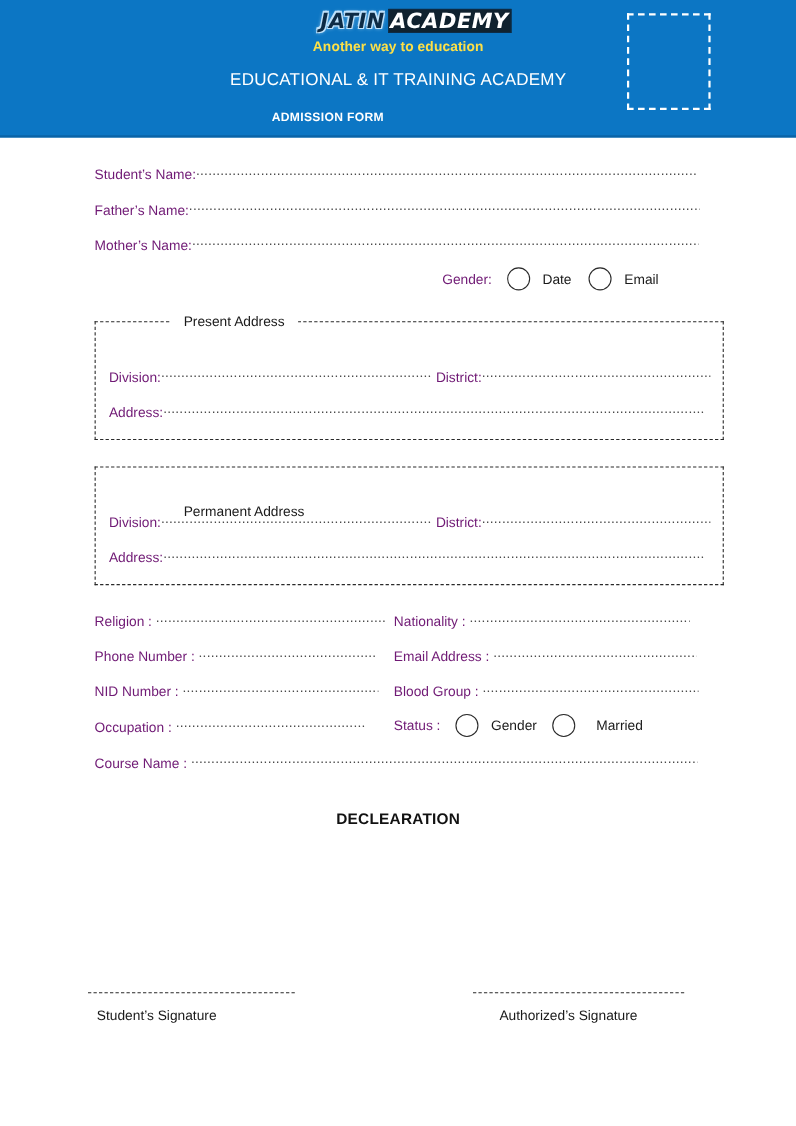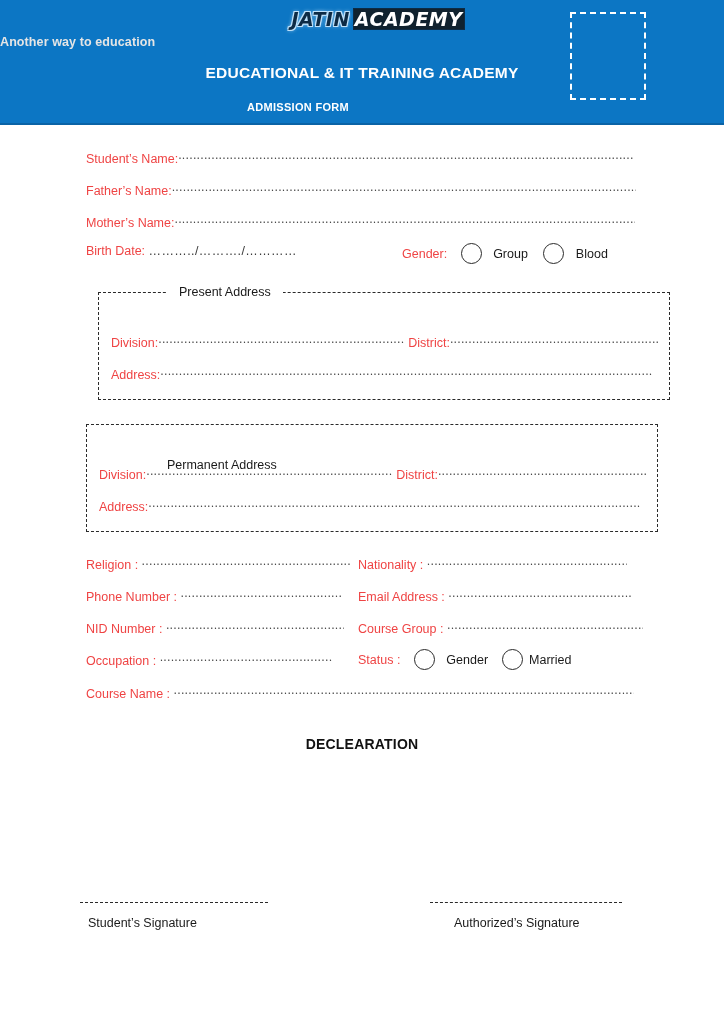--- a/index.html
+++ b/index.html
@@ -64,34 +64,35 @@
        1px 0 0 #10222f,
        0 -1px 0 #10222f,
        0  1px 0 #10222f;
     box-shadow: inset 0 0 0 1px #0d2b45;
   }
   .tagline {
     position: absolute;
     left: 0;
     top: 35px;
     width: 724px;
-    color: #e5e5e5;
+    text-align: center;
+    color: #fde047;
     font-size: 12.5px;
     font-weight: bold;
     letter-spacing: 0.1px;
   }
   .header-title {
     position: absolute;
     left: 0;
     top: 64px;
     width: 724px;
     text-align: center;
     color: #ffffff;
     font-size: 15.5px;
-    font-weight: bold;
+    font-weight: normal;
     letter-spacing: 0.2px;
   }
   .header-subtitle {
     position: absolute;
     left: 0;
     top: 101px;
     width: 596px;
     text-align: center;
     color: #ffffff;
     font-size: 11px;
@@ -116,21 +117,21 @@
     width: 724px;
     height: 899px;
   }
   .fld {
     position: absolute;
     font-size: 12.5px;
     line-height: 16px;
     white-space: nowrap;
     color: #1a1a1a;
   }
-  .lbl { color: #ef4444; }
+  .lbl { color: #701a75; }
   .dots {
     color: #3a3a3a;
     letter-spacing: 0.4px;
   }
 
   
   .leader {
     display: inline-block;
     vertical-align: baseline;
     overflow: hidden;
@@ -225,30 +226,28 @@
 </div>
 
 <div class="form-body">
 
   <div class="fld" style="left:86px; top:22px;"><span class="lbl">Student’s Name:</span><span class="leader" style="width:455px;">..............................................................................................................................................................</span></div>
 
   <div class="fld" style="left:86px; top:54px;"><span class="lbl">Father’s Name:</span><span class="leader" style="width:464px;">...................................................................................................................................................................</span></div>
 
   <div class="fld" style="left:86px; top:86px;"><span class="lbl">Mother’s Name:</span><span class="leader" style="width:461px;">...................................................................................................................................................................</span></div>
 
-  <div class="fld" style="left:86px; top:118px;"><span class="lbl">Birth Date:</span>
-    <span class="dots">………../………./…………</span></div>
 
   <div class="fld" style="left:402px; top:118px;"><span class="lbl">Gender:</span>
     <span class="radio" style="margin-left:10px;"></span>
-    <span class="radio-label" style="margin-left:8px;">Group</span>
+    <span class="radio-label" style="margin-left:8px;">Date</span>
     <span class="radio" style="margin-left:12px;"></span>
-    <span class="radio-label" style="margin-left:8px;">Blood</span></div>
-
-  <div class="addr-box" style="left:98px; top:167px; width:572px; height:108px;">
+    <span class="radio-label" style="margin-left:8px;">Email</span></div>
+
+  <div class="addr-box" style="left:86px; top:167px; width:572px; height:108px;">
     <span class="addr-legend" style="left:68px;">Present Address</span>
 
     <div class="fld" style="left:12px; top:38px;"><span class="lbl">Division:</span><span class="leader" style="width:246px;">..................................................................................</span><span class="lbl" style="margin-left:4px;">District:</span><span class="leader" style="width:208px;">..................................................................................</span></div>
 
     <div class="fld" style="left:12px; top:70px;"><span class="lbl">Address:</span><span class="leader" style="width:492px;">.................................................................................................................................................................</span></div>
   </div>
 
   <div class="addr-box" style="left:86px; top:299px; width:572px; height:108px;">
     <span class="addr-legend" style="left:68px;margin-top:41px;">Permanent Address</span>
 
@@ -262,31 +261,31 @@
   <div class="fld" style="left:358px; top:428px;"><span class="lbl">Nationality :</span>
     <span class="leader" style="width:200px;">..............................................................</span></div>
 
   <div class="fld" style="left:86px; top:460px;"><span class="lbl">Phone Number :</span>
     <span class="leader" style="width:160px;">..........................................................</span></div>
   <div class="fld" style="left:358px; top:460px;"><span class="lbl">Email Address :</span>
     <span class="leader" style="width:185px;">............................................................</span></div>
 
   <div class="fld" style="left:86px; top:492px;"><span class="lbl">NID Number :</span>
     <span class="leader" style="width:178px;">..........................................................</span></div>
-  <div class="fld" style="left:358px; top:492px;"><span class="lbl">Course Group :</span>
+  <div class="fld" style="left:358px; top:492px;"><span class="lbl">Blood Group :</span>
     <span class="leader" style="width:196px;">............................................................</span></div>
 
   <div class="fld" style="left:86px; top:524px;"><span class="lbl">Occupation :</span>
     <span class="leader" style="width:172px;">..........................................................</span></div>
 
   <div class="fld" style="left:358px; top:524px;"><span class="lbl">Status :</span>
     <span class="radio" style="margin-left:10px;"></span>
     <span class="radio-label" style="margin-left:8px;">Gender</span>
     <span class="radio" style="margin-left:10px;"></span>
-    <span class="radio-label" style="margin-left:3px;">Married</span></div>
+    <span class="radio-label" style="margin-left:16px;">Married</span></div>
 
   <div class="fld" style="left:86px; top:557px;"><span class="lbl">Course Name :</span>
     <span class="leader" style="width:460px;">.........................................................................................................................................................</span></div>
 
   <div class="decl-title">DECLEARATION</div>
 
   <div class="sig-line" style="left:80px; top:777px; width:188px;"></div>
   <div class="sig-label" style="left:88px; top:791px;">Student’s Signature</div>
 
   <div class="sig-line" style="left:430px; top:777px; width:192px;"></div>

